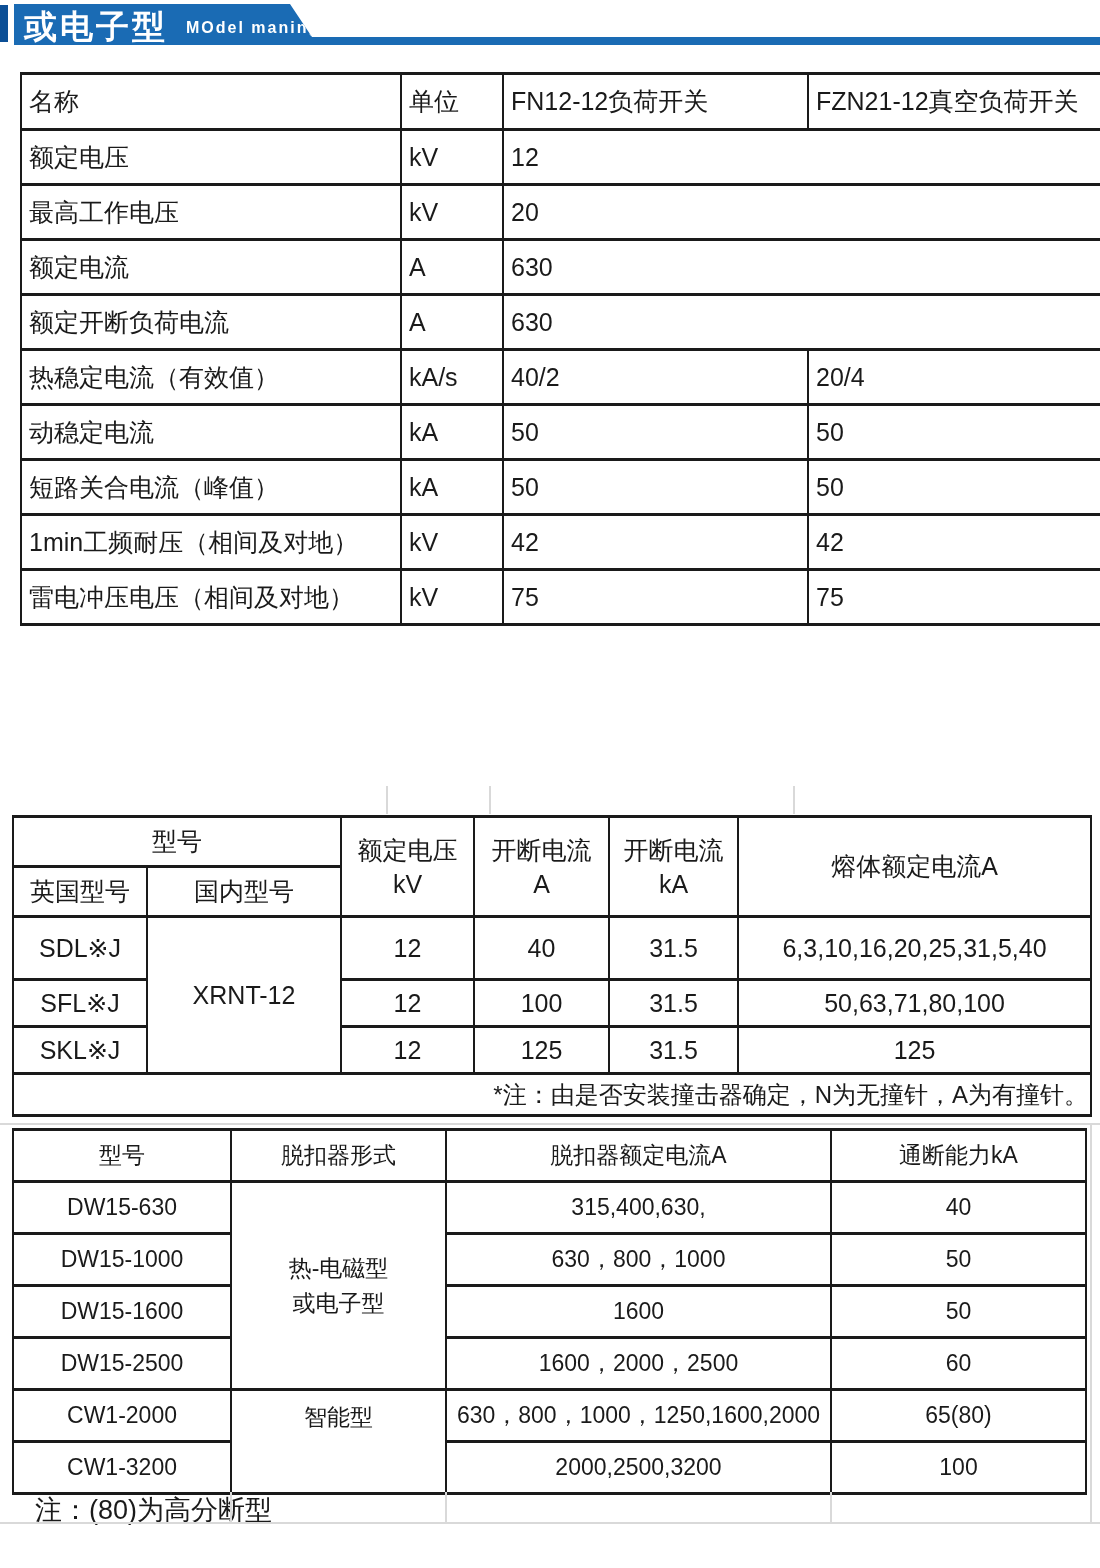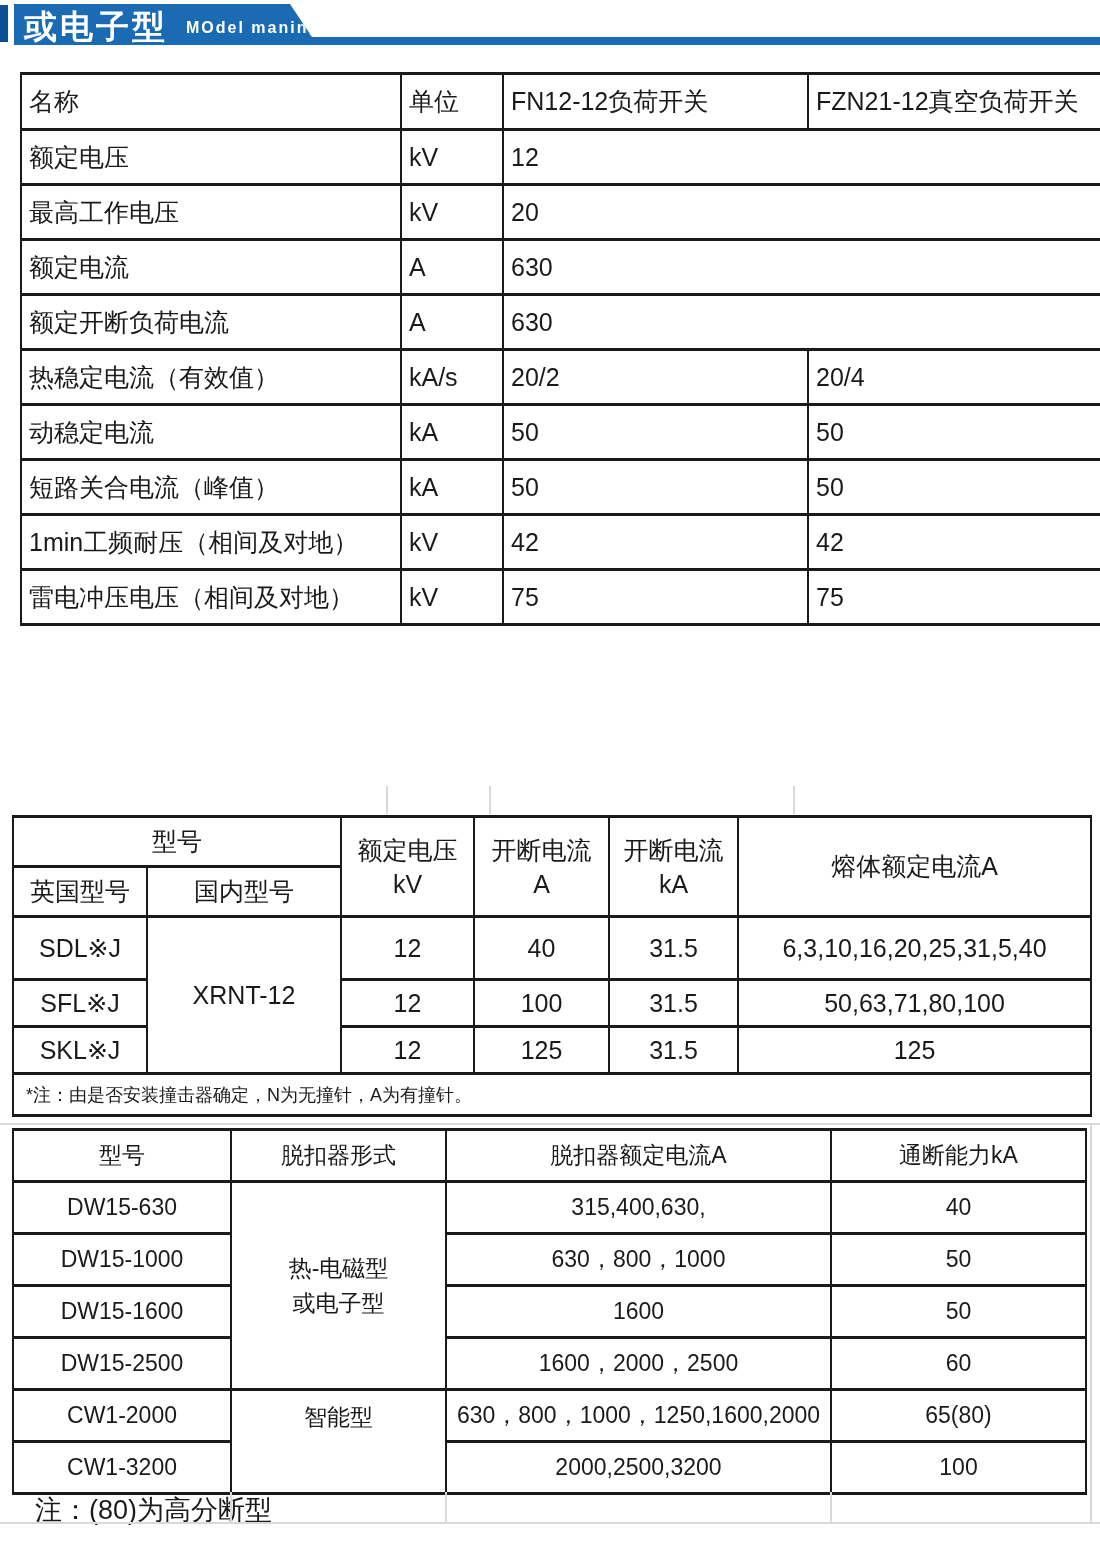--- a/index.html
+++ b/index.html
@@ -33,21 +33,21 @@
     border:2px solid var(--ink);
     border-top-width:3px;border-bottom-width:3px;
     vertical-align:middle;overflow:hidden;white-space:nowrap;
   }
   
   .t1{left:20px;top:72px;width:1085px;font-size:25px;border-radius:27px;}
   .t1 td{text-align:left;padding:0 4px 0 7px;}
   
   .t2{left:12px;top:815px;width:1078px;font-size:25px;}
   .t2 td{text-align:center;padding:0 2px;}
-  .t2 td.note-cell{text-align:left;padding-left:12px;font-size:18px;}
+  .t2 td.note-cell{text-align:right;padding-left:12px;font-size:24px;}
   .two-line span{display:block;line-height:34px;}
   
   .t3{left:12px;top:1128px;width:1073px;font-size:23px;}
   .t3 td{text-align:center;padding:0 1px;}
   .t3 td.trip-smart{vertical-align:top;padding-top:11px;}
   .t3 .two-line span{line-height:35px;}
   
   .bottom-note{position:absolute;left:16px;top:1492px;font-size:27px;margin-left:19px;}
   .gridline{position:absolute;background:var(--grid);}
 </style>
@@ -92,21 +92,21 @@
     <td colspan="2">630</td>
   </tr>
   <tr style="height:55px">
     <td>额定开断负荷电流</td>
     <td>A</td>
     <td colspan="2">630</td>
   </tr>
   <tr style="height:55px">
     <td>热稳定电流（有效值）</td>
     <td>kA/s</td>
-    <td>20/2</td>
+    <td>40/2</td>
     <td>20/4</td>
   </tr>
   <tr style="height:55px">
     <td>动稳定电流</td>
     <td>kA</td>
     <td>50</td>
     <td>50</td>
   </tr>
   <tr style="height:55px">
     <td>短路关合电流（峰值）</td>

